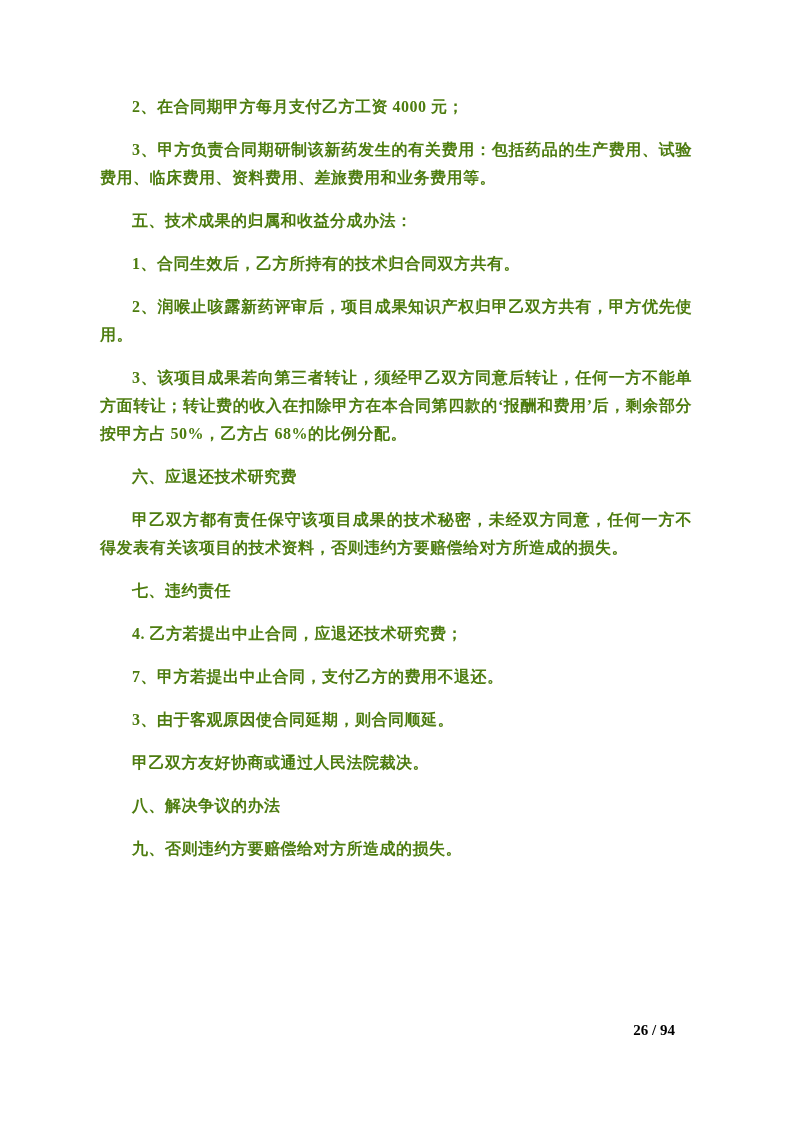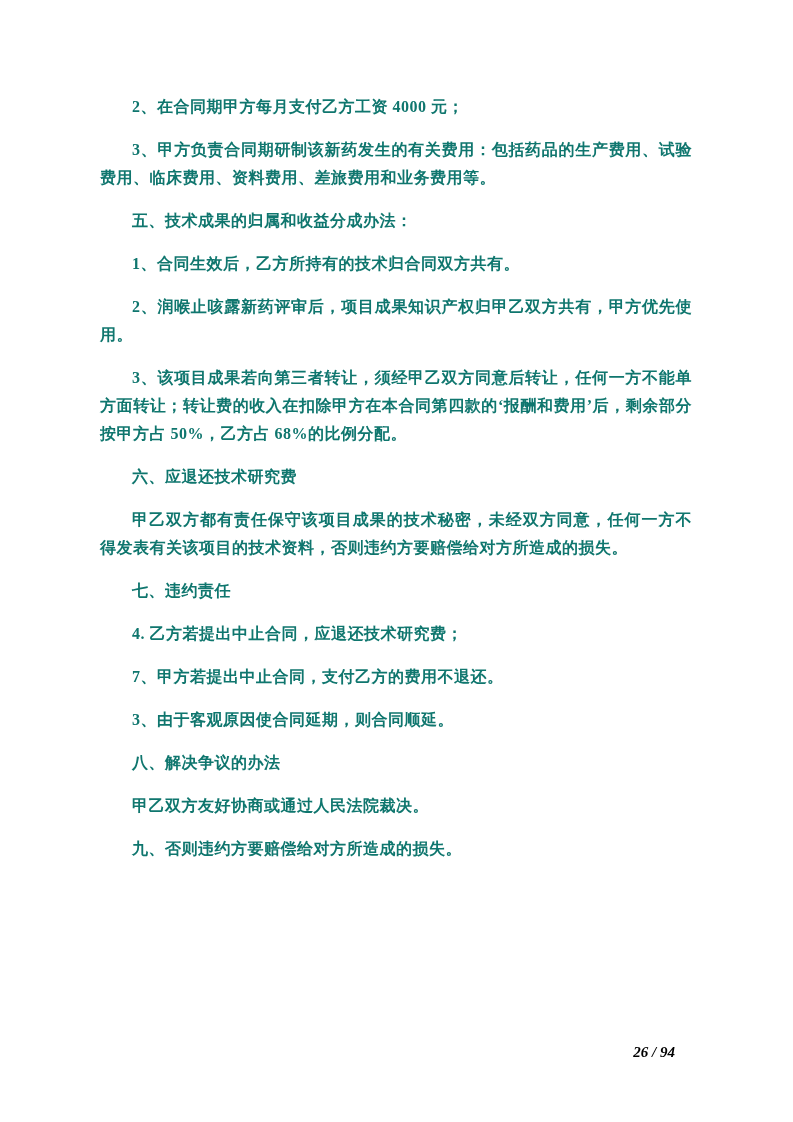--- a/index.html
+++ b/index.html
@@ -23,49 +23,48 @@
       width: 592px;
     }
     .para {
       font-size: 16px;
       font-weight: bold;
       line-height: 28px;
       letter-spacing: 0.5px;
       text-align: justify;
       text-indent: 2em;
       margin: 0 0 15px 0;
-      color: #0f766e;
+      color: #4d7c0f;
     }
     .page-number {
       position: absolute;
-      top: 1044px;
+      top: 1022px;
       left: 100px;
       width: 575px;
       text-align: right;
       font-size: 15px;
       font-weight: bold;
       color: #000000;
-      font-style: italic;
     }
   </style>
 </head>
 <body>
 
 <div class="page">
   <div class="content">
     <div class="para">2、在合同期甲方每月支付乙方工资 4000 元；</div>
     <div class="para">3、甲方负责合同期研制该新药发生的有关费用：包括药品的生产费用、试验费用、临床费用、资料费用、差旅费用和业务费用等。</div>
     <div class="para">五、技术成果的归属和收益分成办法：</div>
     <div class="para">1、合同生效后，乙方所持有的技术归合同双方共有。</div>
     <div class="para">2、润喉止咳露新药评审后，项目成果知识产权归甲乙双方共有，甲方优先使用。</div>
     <div class="para">3、该项目成果若向第三者转让，须经甲乙双方同意后转让，任何一方不能单方面转让；转让费的收入在扣除甲方在本合同第四款的‘报酬和费用’后，剩余部分按甲方占 50%，乙方占 68%的比例分配。</div>
     <div class="para">六、应退还技术研究费</div>
     <div class="para">甲乙双方都有责任保守该项目成果的技术秘密，未经双方同意，任何一方不得发表有关该项目的技术资料，否则违约方要赔偿给对方所造成的损失。</div>
     <div class="para">七、违约责任</div>
     <div class="para">4. 乙方若提出中止合同，应退还技术研究费；</div>
     <div class="para">7、甲方若提出中止合同，支付乙方的费用不退还。</div>
     <div class="para">3、由于客观原因使合同延期，则合同顺延。</div>
+    <div class="para">甲乙双方友好协商或通过人民法院裁决。</div>
     <div class="para">八、解决争议的办法</div>
-    <div class="para">甲乙双方友好协商或通过人民法院裁决。</div>
     <div class="para">九、否则违约方要赔偿给对方所造成的损失。</div>
   </div>
   <div class="page-number">26 / 94</div>
 </div>
 
 </body></html>

